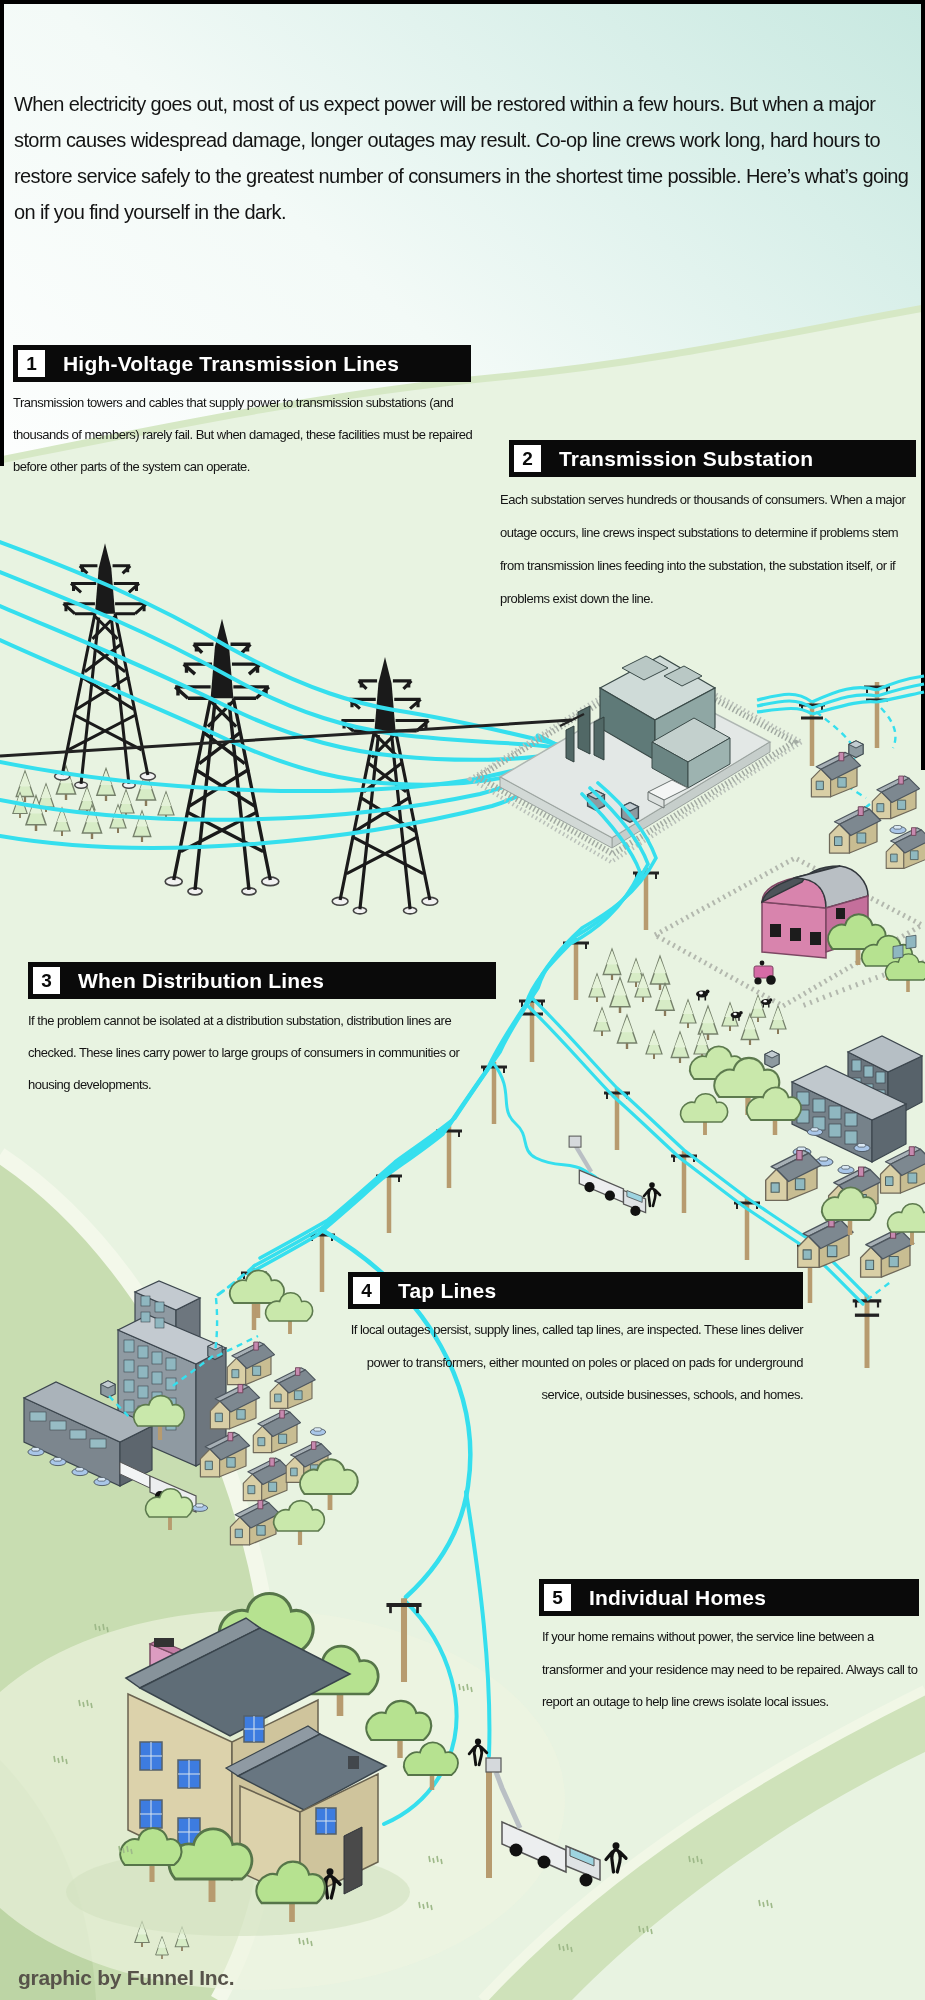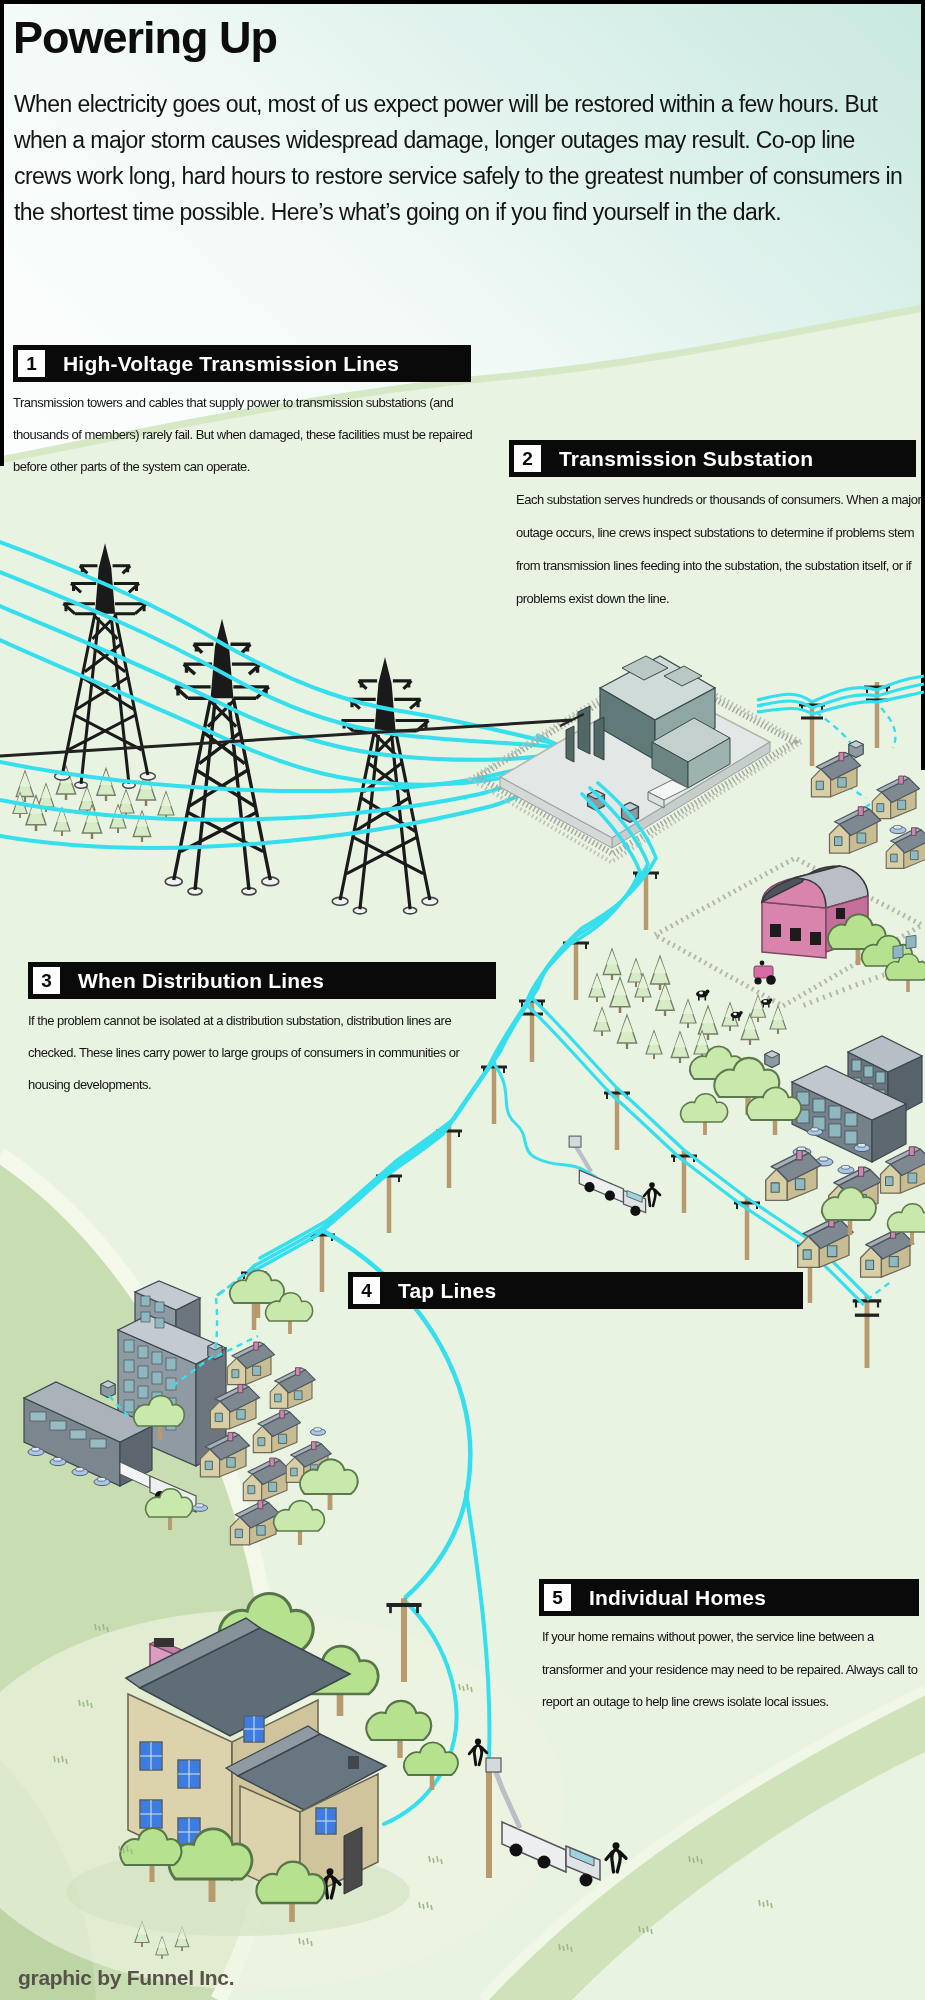--- a/index.html
+++ b/index.html
@@ -8,21 +8,21 @@
     font-family:"Liberation Sans",sans-serif;background:#e8f3e1;
   }
   .stage{position:absolute;left:0;top:0;width:925px;height:2000px;}
   svg.bg{position:absolute;left:0;top:0;}
   .txt{position:absolute;color:#151515;}
   .title{
     left:13px;top:12px;font-size:45px;font-weight:800;letter-spacing:-1px;
     color:#0d0d0d;
   }
   .intro{
-    left:14px;top:86px;width:897px;font-size:23px;line-height:36px;
+    left:14px;top:86px;width:897px;font-size:20px;line-height:36px;
     letter-spacing:-0.6px;color:#141414;
   }
   .bar{
     position:absolute;background:#0a0a0a;display:flex;align-items:center;
     height:37px;box-sizing:border-box;padding-left:5px;
   }
   .badge{
     width:27px;height:27px;background:#ffffff;color:#0a0a0a;
     display:flex;align-items:center;justify-content:center;
     font-size:19px;font-weight:800;flex:0 0 auto;
@@ -539,45 +539,45 @@
         <use href="#tuft" transform="translate(640,1932)"></use>
     <use href="#tuft" transform="translate(760,1906)"></use>
         <use href="#tuft" transform="translate(560,1950)"></use>
     <use href="#tuft" transform="translate(460,1690)"></use>
         <use href="#tuft" transform="translate(430,1862)"></use>
     <use href="#tuft" transform="translate(690,1862)"></use>
         <use href="#tuft" transform="translate(96,1630)"></use>
   </g>
 </svg>
 
-<div class="txt title">Powering Up</div>
 <div class="txt intro">When electricity goes out, most of us expect power will be restored within a few hours. But when a major storm causes widespread damage, longer outages may result. Co-op line crews work long, hard hours to restore service safely to the greatest number of consumers in the shortest time possible. Here’s what’s going on if you find yourself in the dark.</div>
 
 <div class="bar" style="left:13px;top:345px;width:458px;">
   <div class="badge">1</div>
   <div class="bt">High-Voltage Transmission Lines</div>
 </div>
 <div class="body" style="left:13px;top:387px;width:462px;">Transmission towers and cables that supply power to transmission substations (and thousands of members) rarely fail. But when damaged, these facilities must be repaired before other parts of the system can operate.</div>
 
 <div class="bar" style="left:509px;top:440px;width:407px;">
   <div class="badge">2</div>
   <div class="bt">Transmission Substation</div>
 </div>
-<div class="body" style="left:516px;top:483px;width:406px;line-height:33px;">Each substation serves hundreds or thousands of consumers. When a major outage occurs, line crews inspect substations to determine if problems stem from transmission lines feeding into the substation, the substation itself, or if problems exist down the line.</div>
+<div class="body" style="left:500px;top:483px;width:406px;line-height:33px;">Each substation serves hundreds or thousands of consumers. When a major outage occurs, line crews inspect substations to determine if problems stem from transmission lines feeding into the substation, the substation itself, or if problems exist down the line.</div>
 
 <div class="bar" style="left:28px;top:962px;width:468px;">
   <div class="badge">3</div>
   <div class="bt">When Distribution Lines</div>
 </div>
 <div class="body" style="left:28px;top:1005px;width:472px;">If the problem cannot be isolated at a distribution substation, distribution lines are checked. These lines carry power to large groups of consumers in communities or housing developments.</div>
 
 <div class="bar" style="left:348px;top:1272px;width:455px;">
   <div class="badge">4</div>
   <div class="bt">Tap Lines</div>
 </div>
+<div class="body" style="left:350px;top:1314px;width:453px;text-align:right;line-height:32.5px;">If local outages persist, supply lines, called tap lines, are inspected. These lines deliver power to transformers, either mounted on poles or placed on pads for underground service, outside businesses, schools, and homes.</div>
 
 <div class="bar" style="left:539px;top:1579px;width:380px;">
   <div class="badge">5</div>
   <div class="bt">Individual Homes</div>
 </div>
 <div class="body" style="left:542px;top:1621px;width:378px;line-height:32.5px;">If your home remains without power, the service line between a transformer and your residence may need to be repaired. Always call to report an outage to help line crews isolate local issues.</div>
 
 <div class="txt credit">graphic by Funnel Inc.</div>
 
 </div>

